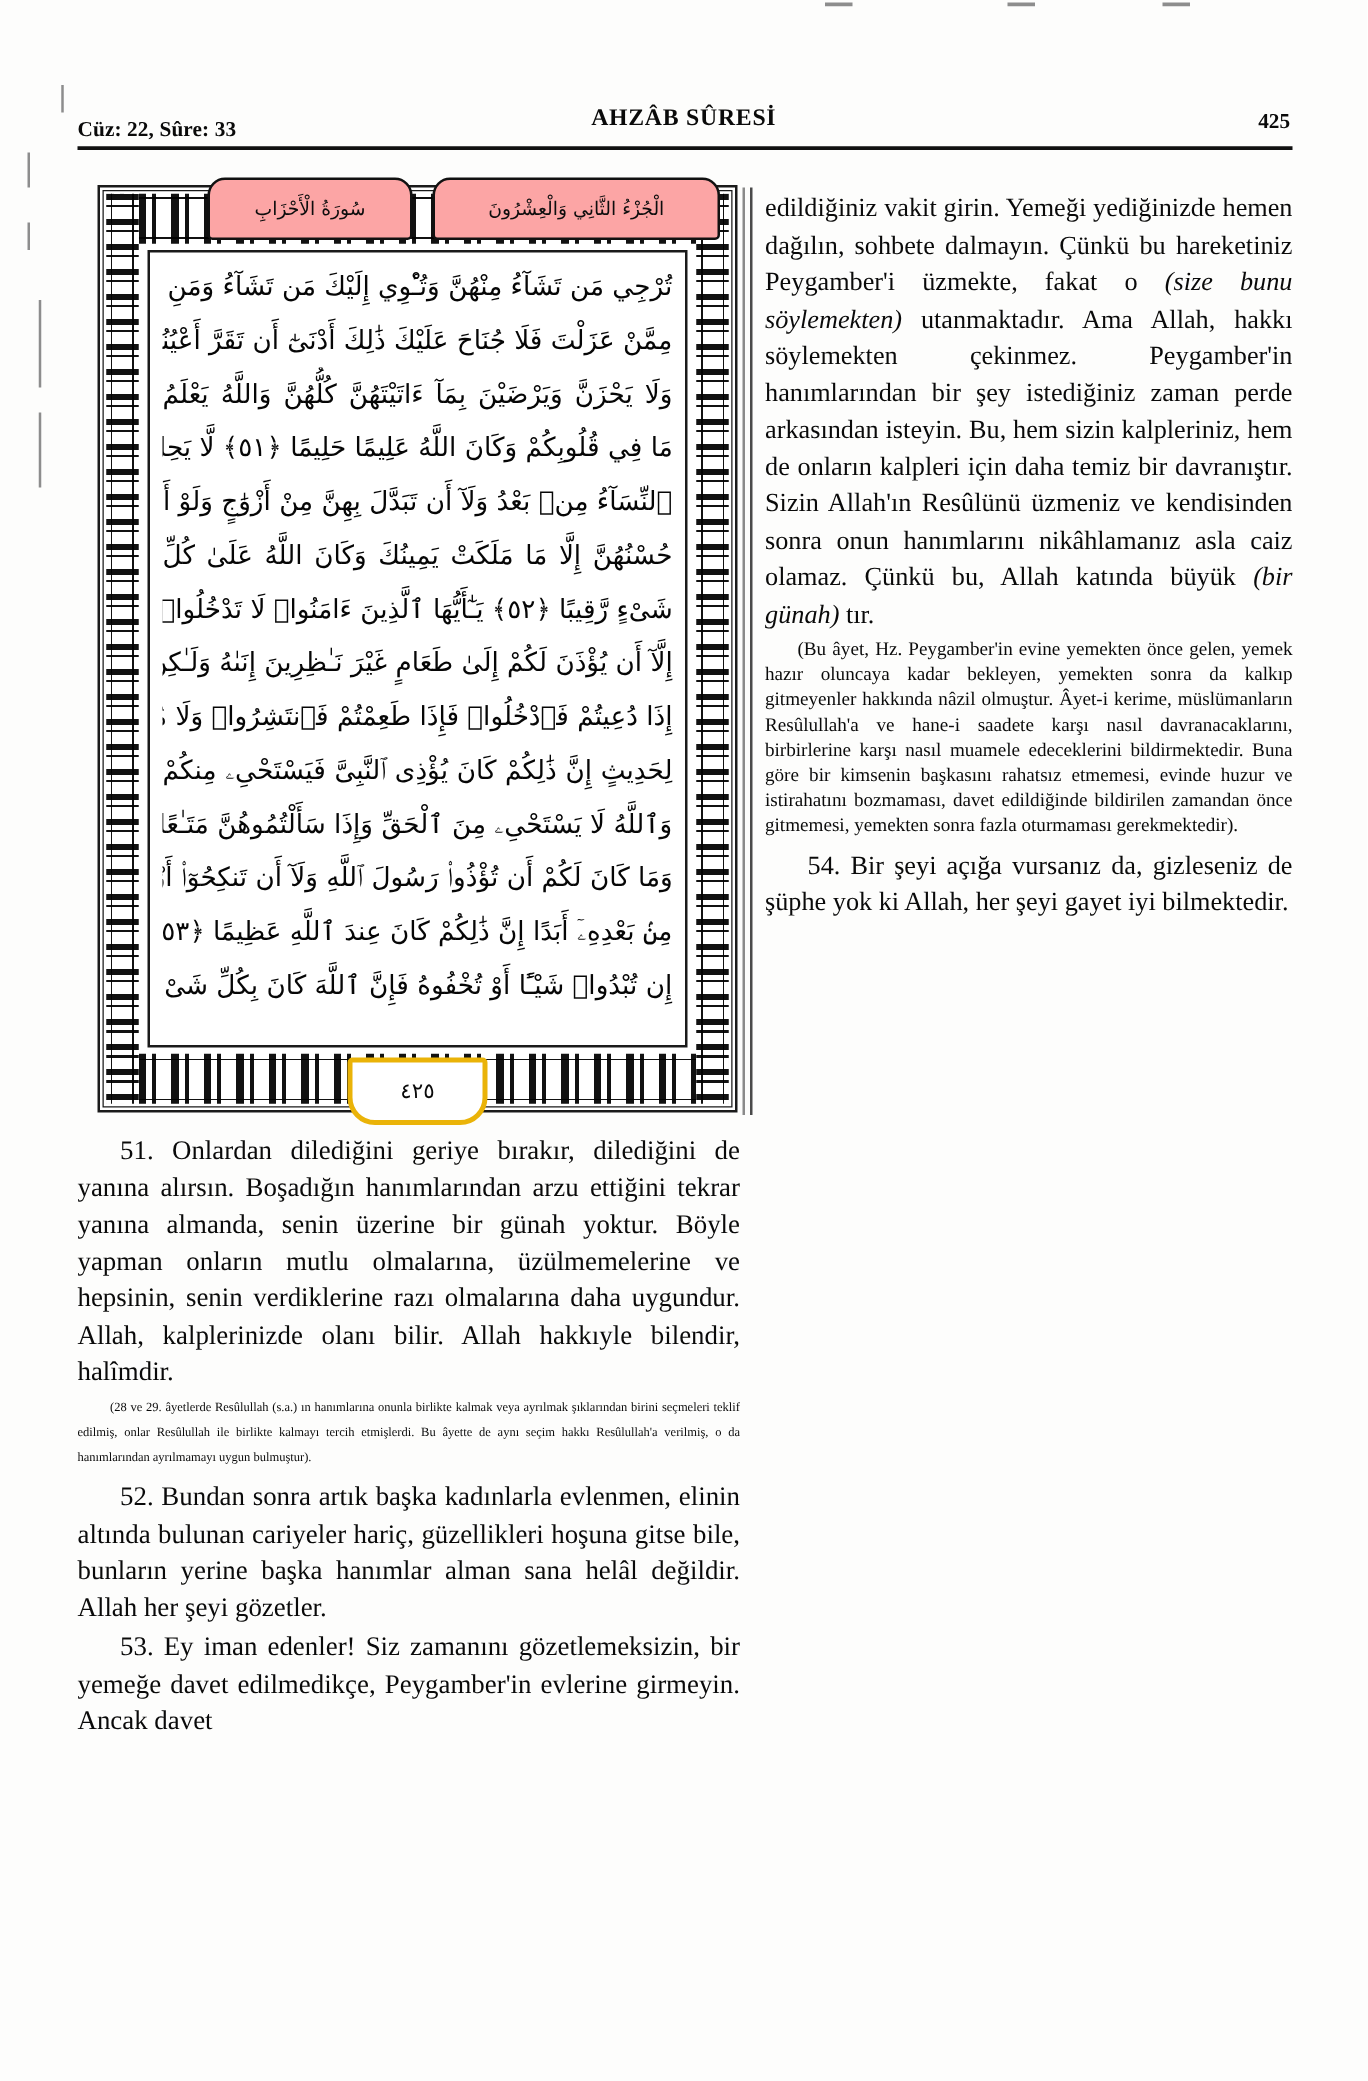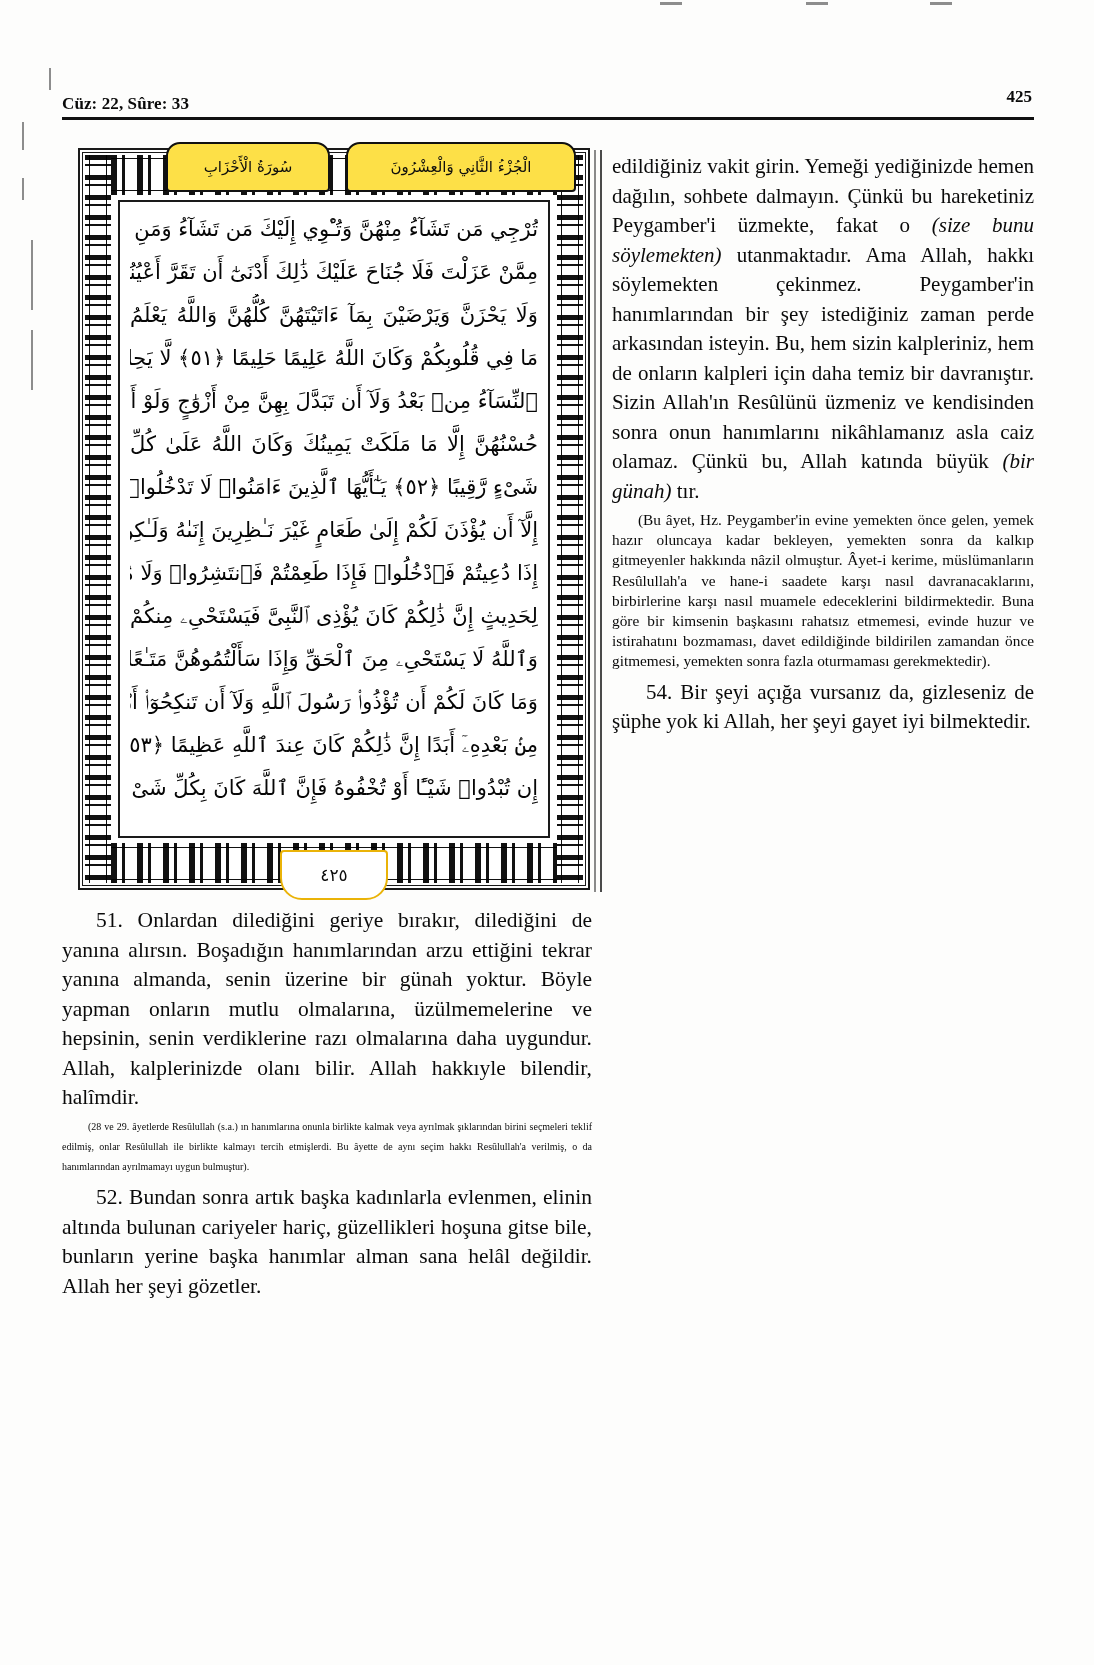--- a/index.html
+++ b/index.html
@@ -147,21 +147,21 @@
         #fff 14px, #fff 26px),
       linear-gradient(to top, #fff 0 3px, #111 3px 4px, #fff 4px 35px, #111 35px 36px, #fff 36px 40px);
     background-blend-mode: multiply;
   }
 
   
   .cartouche {
     position: absolute;
     top: -6px;
     height: 46px;
-    background: #fde047;
+    background: #fca5a5;
     border: 2px solid #111;
     border-radius: 14px 14px 4px 4px;
     display: flex;
     align-items: center;
     justify-content: center;
     direction: rtl;
     font-family: "DejaVu Sans", sans-serif;
     font-size: 15px;
     color: #0d0d0d;
     white-space: nowrap;
@@ -173,21 +173,21 @@
 
   
   .qp-medallion {
     position: absolute;
     left: 50%;
     transform: translateX(-50%);
     bottom: -10px;
     width: 104px;
     height: 46px;
     background: #ffffff;
-    border: 2px solid #eab308;
+    border: 4px solid #eab308;
     border-radius: 4px 4px 22px 22px;
     display: flex;
     align-items: center;
     justify-content: center;
     font-family: "DejaVu Sans", sans-serif;
     font-size: 17px;
     letter-spacing: 2px;
     z-index: 4;
   }
 
@@ -279,20 +279,21 @@
   <div class="scan-mark tick-top-2"></div>
   <div class="scan-mark tick-top-3"></div>
   <div class="scan-mark edge-mark-1"></div>
   <div class="scan-mark edge-mark-2"></div>
   <div class="scan-mark edge-mark-3"></div>
   <div class="scan-mark edge-mark-4"></div>
   <div class="scan-mark edge-mark-5"></div>
 
   <div class="header">
     <div class="header-left">Cüz: 22, Sûre: 33</div>
+    <div class="header-center">AHZÂB SÛRESİ</div>
     <div class="header-right">425</div>
   </div>
   <div class="header-rule"></div>
 
   <div class="quran-panel">
     <div class="qp-outer"></div>
     <div class="qp-band"></div>
     <div class="qp-orn qp-orn-top"></div>
     <div class="qp-orn qp-orn-bottom"></div>
     <div class="qp-orn qp-orn-left"></div>
@@ -321,20 +322,21 @@
     <div class="qp-medallion">٤٢٥</div>
   </div>
 
   <div class="col-divider-2"></div>
   <div class="col-divider"></div>
 
   <div class="col col-left">
     <p class="verse">51. Onlardan dilediğini geriye bırakır, dilediğini de yanına alırsın. Boşadığın hanımlarından arzu ettiğini tekrar yanına almanda, senin üzerine bir günah yoktur. Böyle yapman onların mutlu olmalarına, üzülmemelerine ve hepsinin, senin verdiklerine razı olmalarına daha uygundur. Allah, kalplerinizde olanı bilir. Allah hakkıyle bilendir, halîmdir.</p>
     <p class="note">(28 ve 29. âyetlerde Resûlullah (s.a.) ın hanımlarına onunla birlikte kalmak veya ayrılmak şıklarından birini seçmeleri teklif edilmiş, onlar Resûlullah ile birlikte kalmayı tercih etmişlerdi. Bu âyette de aynı seçim hakkı Resûlullah'a verilmiş, o da hanımlarından ayrılmamayı uygun bulmuştur).</p>
     <p class="verse">52. Bundan sonra artık başka kadınlarla evlenmen, elinin altında bulunan cariyeler hariç, güzellikleri hoşuna gitse bile, bunların yerine başka hanımlar alman sana helâl değildir. Allah her şeyi gözetler.</p>
+    <p class="verse">53. Ey iman edenler! Siz zamanını gözetlemeksizin, bir yemeğe davet edilmedikçe, Peygamber'in evlerine girmeyin. Ancak davet</p>
   </div>
 
   <div class="col col-right">
     <p class="verse no-indent"><span>edildiğiniz vakit girin. Yemeği yediğinizde hemen dağılın, sohbete dalmayın. Çünkü bu hareketiniz Peygamber'i üzmekte, fakat o </span><span class="ital">(size bunu söylemekten)</span><span> utanmaktadır. Ama Allah, hakkı söylemekten çekinmez. Peygamber'in hanımlarından bir şey istediğiniz zaman perde arkasından isteyin. Bu, hem sizin kalpleriniz, hem de onların kalpleri için daha temiz bir davranıştır. Sizin Allah'ın Resûlünü üzmeniz ve kendisinden sonra onun hanımlarını nikâhlamanız asla caiz olamaz. Çünkü bu, Allah katında büyük </span><span class="ital">(bir günah)</span><span> tır.</span></p>
     <p class="note">(Bu âyet, Hz. Peygamber'in evine yemekten önce gelen, yemek hazır oluncaya kadar bekleyen, yemekten sonra da kalkıp gitmeyenler hakkında nâzil olmuştur. Âyet-i kerime, müslümanların Resûlullah'a ve hane-i saadete karşı nasıl davranacaklarını, birbirlerine karşı nasıl muamele edeceklerini bildirmektedir. Buna göre bir kimsenin başkasını rahatsız etmemesi, evinde huzur ve istirahatını bozmaması, davet edildiğinde bildirilen zamandan önce gitmemesi, yemekten sonra fazla oturmaması gerekmektedir).</p>
     <p class="verse">54. Bir şeyi açığa vursanız da, gizleseniz de şüphe yok ki Allah, her şeyi gayet iyi bilmektedir.</p>
   </div>
 
 </div>
 

